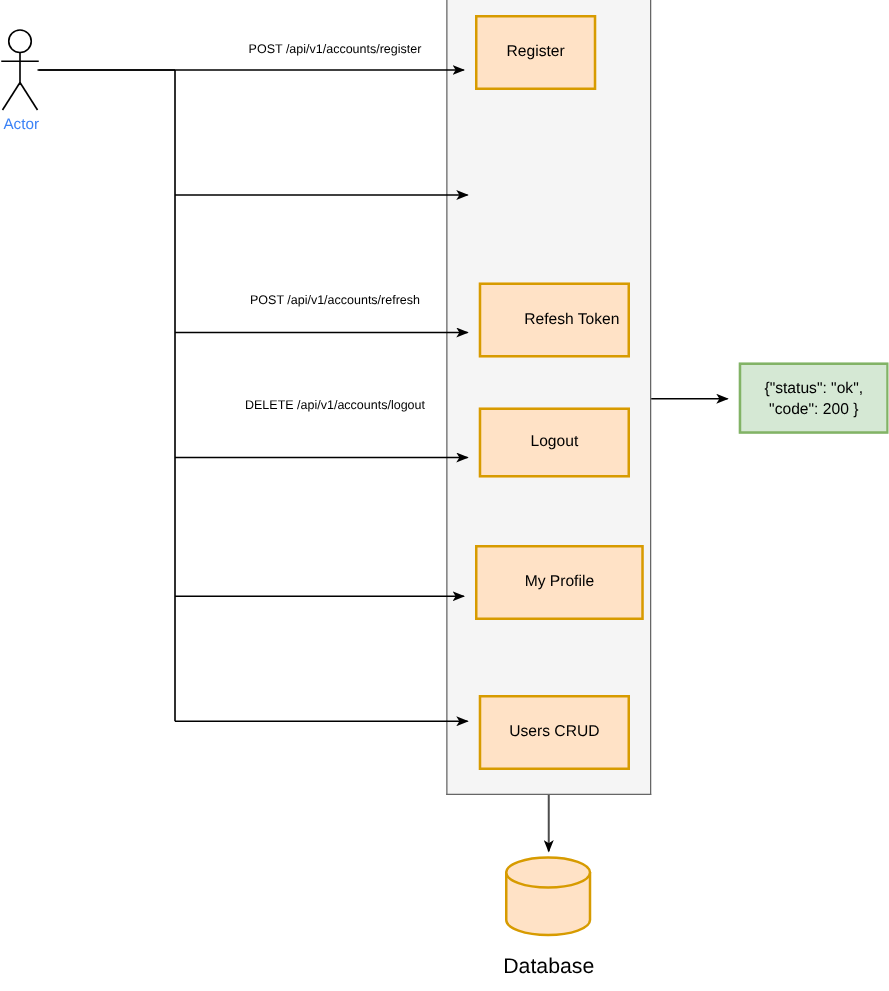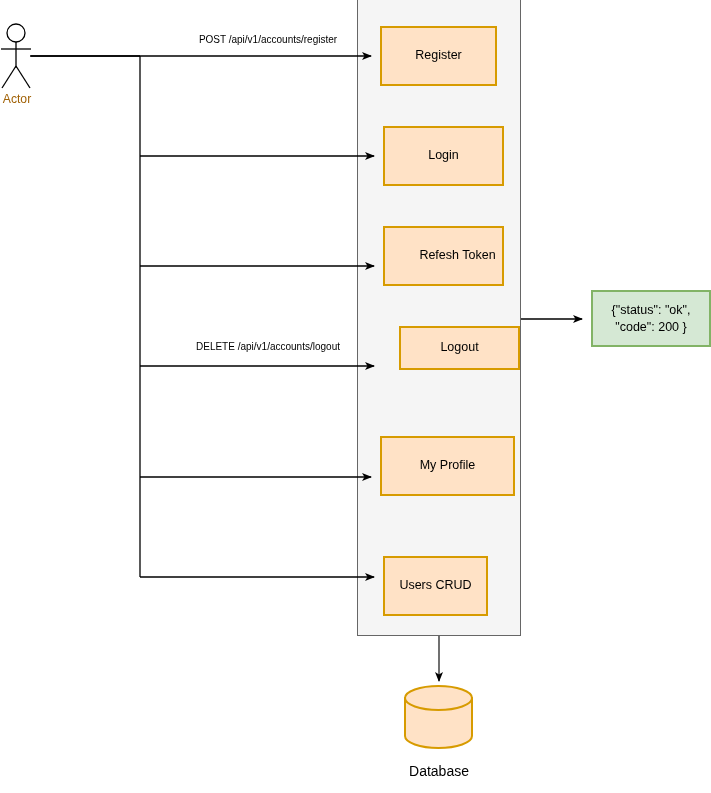--- a/index.html
+++ b/index.html
@@ -74,27 +74,27 @@
     color: #000000;
     text-align: center;
     line-height: 1.3;
     white-space: pre-line;
     pointer-events: none;
   }
   
   .actor-label {
     position: absolute;
     font-size: 12.2px;
-    color: #a16207;
+    color: #3b82f6;
     text-align: center;
   }
   
   .db-label {
     position: absolute;
-    font-size: 14px;
+    font-size: 17px;
     color: #000000;
     text-align: center;
     width: 120px;
   }
 </style>
 </head>
 <body>
 
 <div id="canvas">
 
@@ -141,35 +141,35 @@
       <path d="M405,698 L405,736 A33.5,12 0 0 0 472,736 L472,698 Z"></path>
       <ellipse cx="438.5" cy="698" rx="33.5" ry="12"></ellipse>
     </g>
   </svg>
 
   <div class="actor-label" style="left:0px; top:92px; width:34px;">Actor</div>
 
   <div class="edge-label" style="left:120px; top:33px; width:296px;">POST /api/v1/accounts/register</div>
 
 
+  <div class="edge-label" style="left:120px; top:234px; width:296px;">POST /api/v1/accounts/refresh</div>
 
-  <div class="edge-label" style="left:120px; top:340px; width:296px;">DELETE /api/v1/accounts/logout</div>
+  <div class="edge-label" style="left:120px; top:318px; width:296px;">DELETE /api/v1/accounts/logout</div>
 
 
 
-  <div class="endpoint-box" style="left:380px; top:26px; width:117px; height:60px;">Register</div>
+  <div class="endpoint-box" style="left:380px; top:12px; width:97px; height:60px;">Register</div>
 
-  <div class="endpoint-box" style="left:383px; top:126px; width:121px; height:60px;">Login</div>
 
   <div class="endpoint-box" style="left:383px; top:226px; width:121px; height:60px;padding-left:28px;">Refesh Token</div>
 
-  <div class="endpoint-box" style="left:399px; top:326px; width:121px; height:44px;">Logout</div>
+  <div class="endpoint-box" style="left:383px; top:326px; width:121px; height:56px;">Logout</div>
 
   <div class="endpoint-box" style="left:380px; top:436px; width:135px; height:60px;">My Profile</div>
 
-  <div class="endpoint-box" style="left:383px; top:556px; width:105px; height:60px;">Users CRUD</div>
+  <div class="endpoint-box" style="left:383px; top:556px; width:121px; height:60px;">Users CRUD</div>
 
   <div class="response-box" style="left:591px; top:290px; width:120px; height:57px;">{"status": "ok",
 "code": 200 }</div>
 
   <div class="db-label" style="left:379px; top:763px;">Database</div>
 
 </div>
 
 </body></html>

